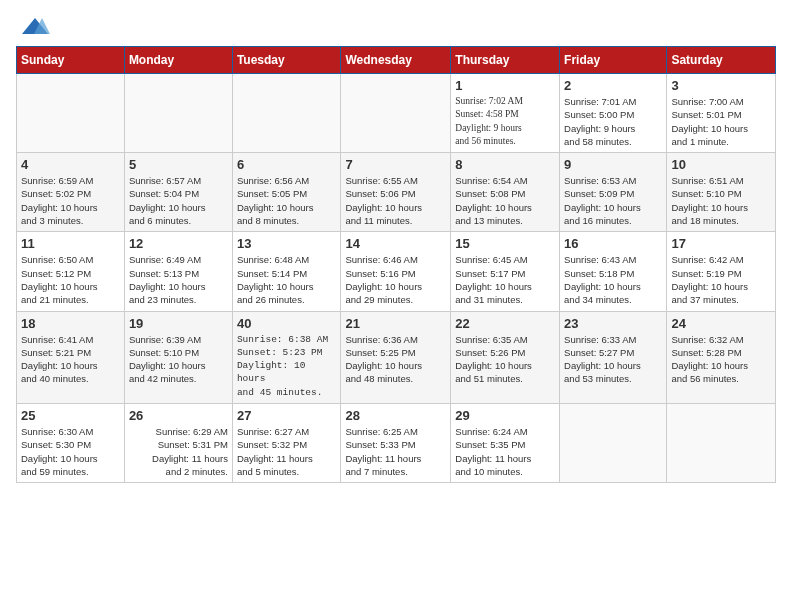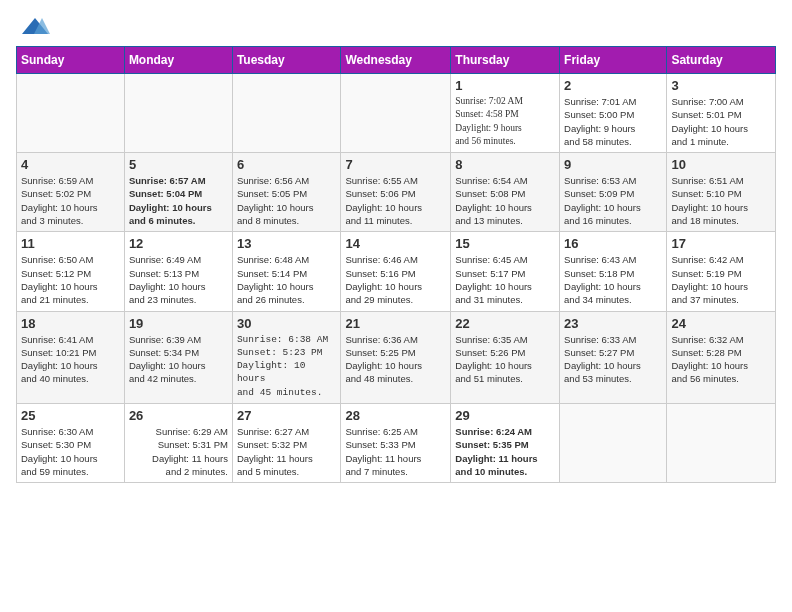--- a/index.html
+++ b/index.html
@@ -52,21 +52,21 @@
     .location {
       font-size: 15px;
       color: #555;
     }
     .calendar {
       width: 100%;
       border-collapse: collapse;
       border: 1px solid #ccc;
     }
     .calendar th {
-      background: #a21caf;
+      background: #b91c1c;
       color: #fff;
       font-size: 12px;
       font-weight: bold;
       padding: 6px 4px;
       text-align: left;
       border: 1px solid #1a5da0;
     }
     .calendar td {
       vertical-align: top;
       border: 1px solid #ccc;
@@ -156,21 +156,21 @@
       <tr class="row-shaded">
         <td>
           <div class="day-number">4</div>
           <div class="day-info" style="white-space: pre-line;">Sunrise: 6:59 AM
 Sunset: 5:02 PM
 Daylight: 10 hours
 and 3 minutes.</div>
         </td>
         <td>
           <div class="day-number">5</div>
-          <div class="day-info" style="white-space: pre-line; font-weight: bold;">Sunrise: 6:57 AM
+          <div class="day-info" style="white-space: pre-line;">Sunrise: 6:57 AM
 Sunset: 5:04 PM
 Daylight: 10 hours
 and 6 minutes.</div>
         </td>
         <td>
           <div class="day-number">6</div>
           <div class="day-info" style="white-space: pre-line;">Sunrise: 6:56 AM
 Sunset: 5:05 PM
 Daylight: 10 hours
 and 8 minutes.</div>
@@ -252,33 +252,33 @@
           <div class="day-info" style="white-space: pre-line;">Sunrise: 6:42 AM
 Sunset: 5:19 PM
 Daylight: 10 hours
 and 37 minutes.</div>
         </td>
       </tr>
       <tr class="row-shaded">
         <td>
           <div class="day-number">18</div>
           <div class="day-info" style="white-space: pre-line;">Sunrise: 6:41 AM
-Sunset: 10:21 PM
+Sunset: 5:21 PM
 Daylight: 10 hours
 and 40 minutes.</div>
         </td>
         <td>
           <div class="day-number">19</div>
           <div class="day-info" style="white-space: pre-line;">Sunrise: 6:39 AM
-Sunset: 5:34 PM
+Sunset: 5:10 PM
 Daylight: 10 hours
 and 42 minutes.</div>
         </td>
         <td>
-          <div class="day-number">30</div>
+          <div class="day-number">40</div>
           <div class="day-info" style="white-space: pre-line; font-family: Liberation Mono, monospace;">Sunrise: 6:38 AM
 Sunset: 5:23 PM
 Daylight: 10 hours
 and 45 minutes.</div>
         </td>
         <td>
           <div class="day-number">21</div>
           <div class="day-info" style="white-space: pre-line;">Sunrise: 6:36 AM
 Sunset: 5:25 PM
 Daylight: 10 hours
@@ -330,21 +330,21 @@
         </td>
         <td>
           <div class="day-number">28</div>
           <div class="day-info" style="white-space: pre-line;">Sunrise: 6:25 AM
 Sunset: 5:33 PM
 Daylight: 11 hours
 and 7 minutes.</div>
         </td>
         <td>
           <div class="day-number">29</div>
-          <div class="day-info" style="white-space: pre-line; font-weight: bold;">Sunrise: 6:24 AM
+          <div class="day-info" style="white-space: pre-line;">Sunrise: 6:24 AM
 Sunset: 5:35 PM
 Daylight: 11 hours
 and 10 minutes.</div>
         </td>
         <td class="empty"></td>
         <td class="empty"></td>
       </tr>
     </tbody>
 </table>
 

